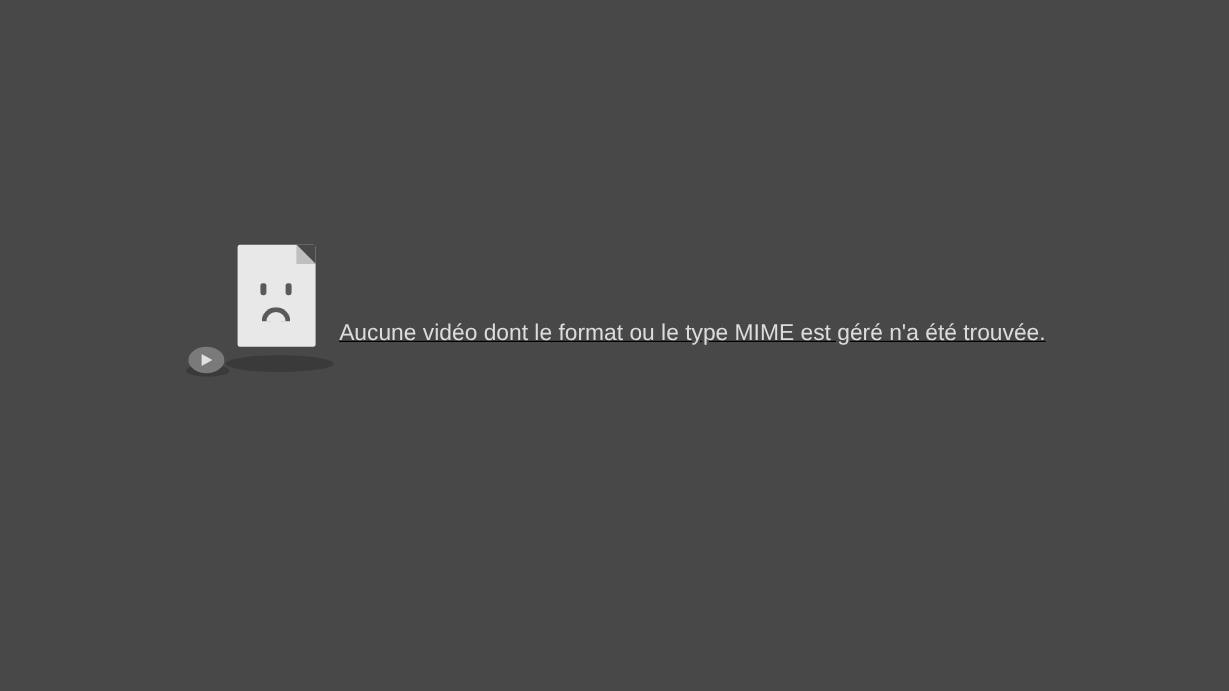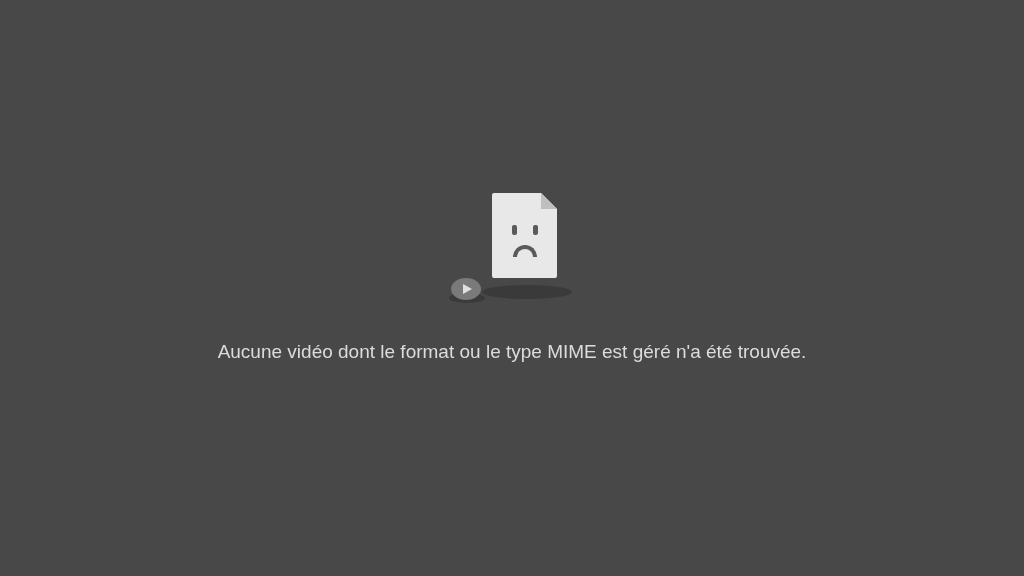--- a/index.html
+++ b/index.html
@@ -13,25 +13,26 @@
       background-color: #484848;
       display: flex;
       flex-direction: column;
       align-items: center;
       justify-content: center;
       font-family: -apple-system, BlinkMacSystemFont, "Segoe UI", Arial, sans-serif;
       overflow: hidden;
     }
     .error-container {
       display: flex;
-      flex-direction: column;
+      flex-direction: row;
       align-items: center;
       justify-content: center;
       position: relative;
       top: -10px;
+      text-decoration: underline;
     }
     .icon-group {
       position: relative;
       width: 130px;
       height: 110px;
       margin-bottom: 38px;
     }
     .document-shadow {
       position: absolute;
       bottom: 4px;

